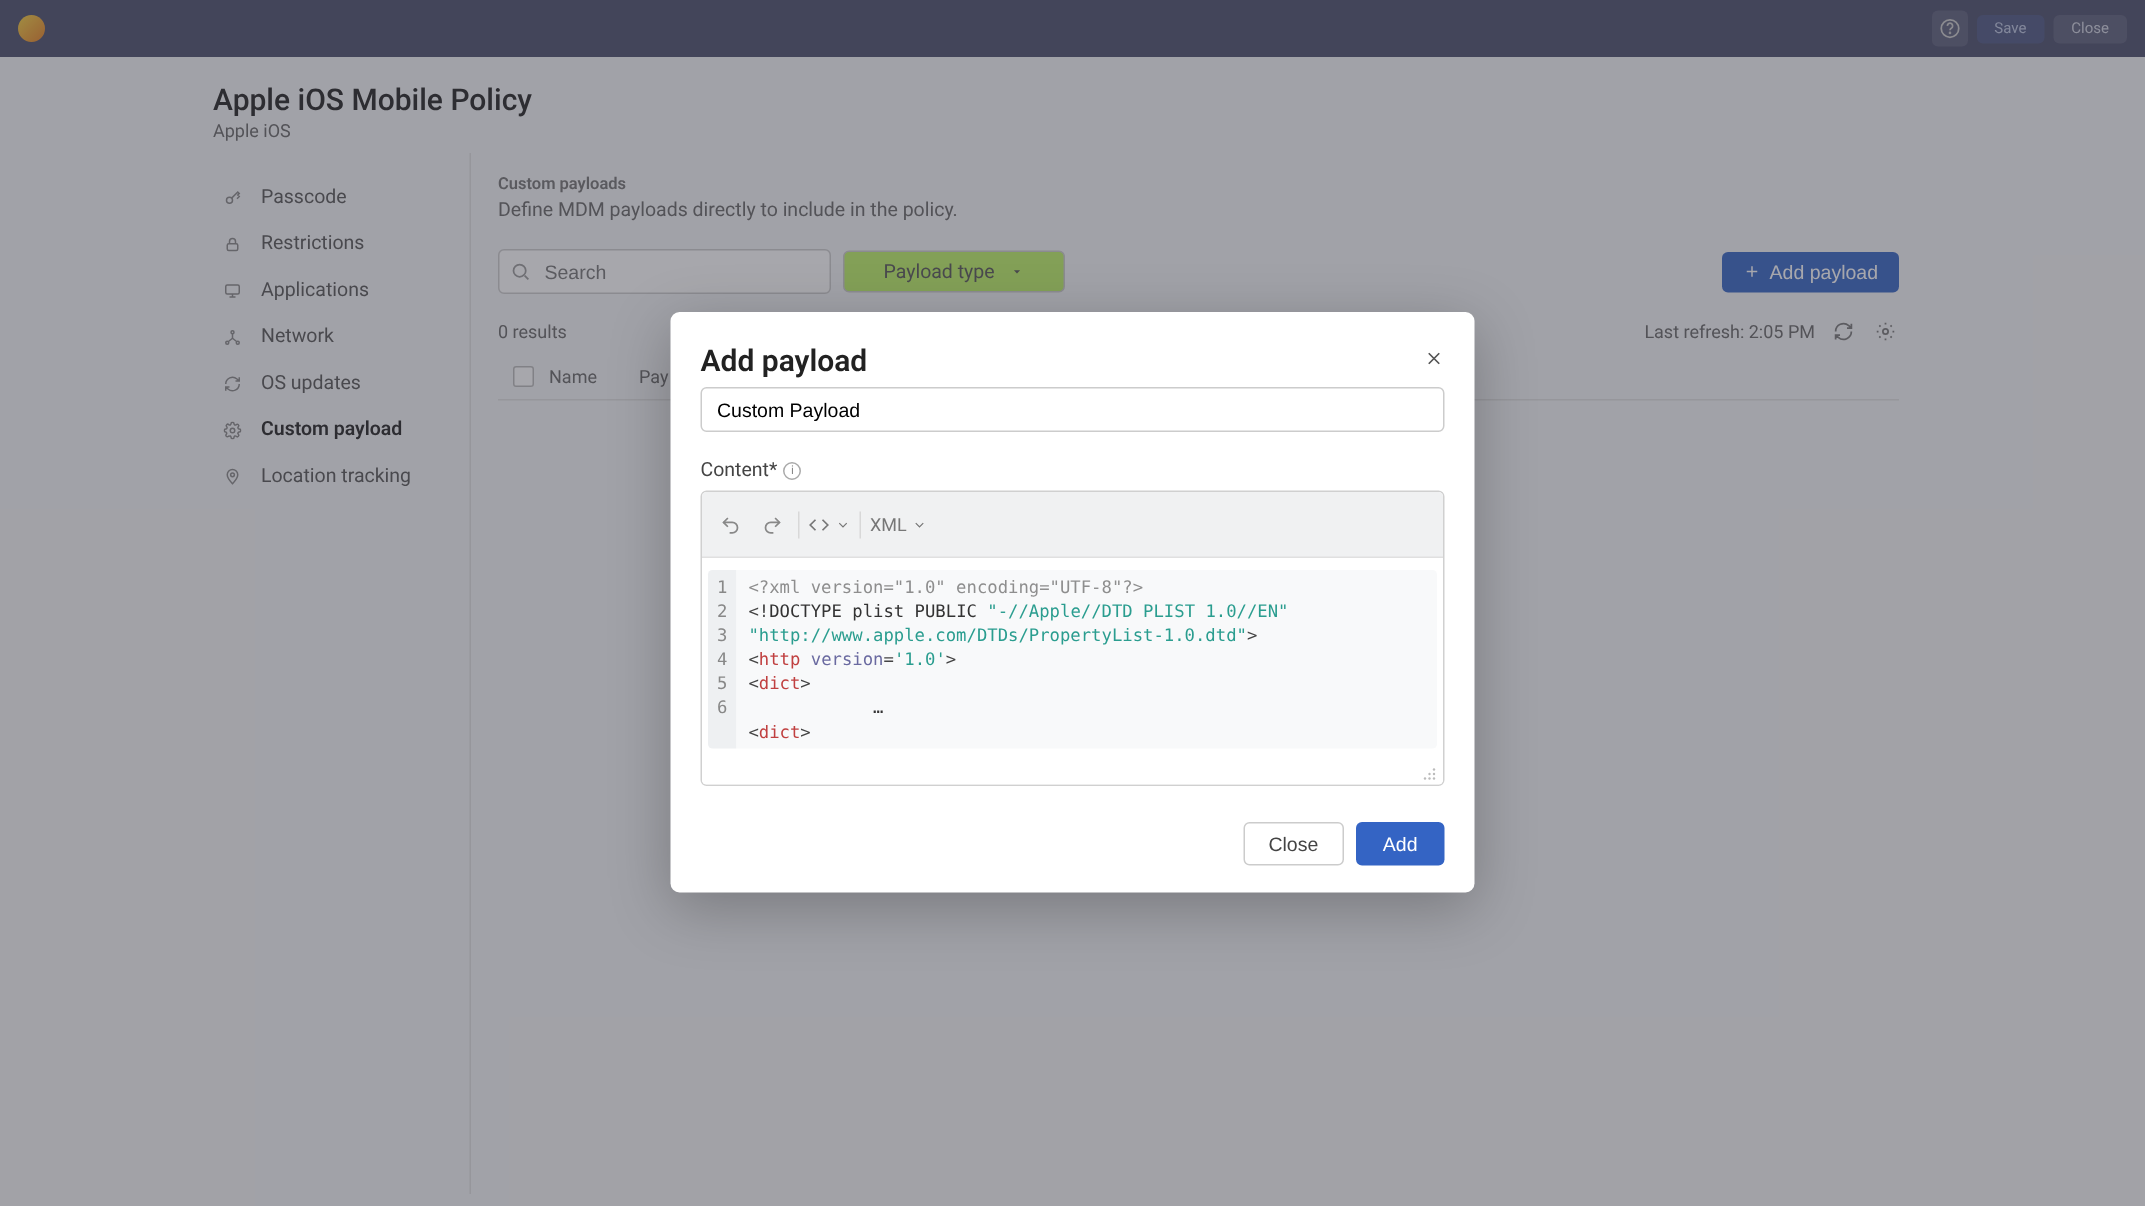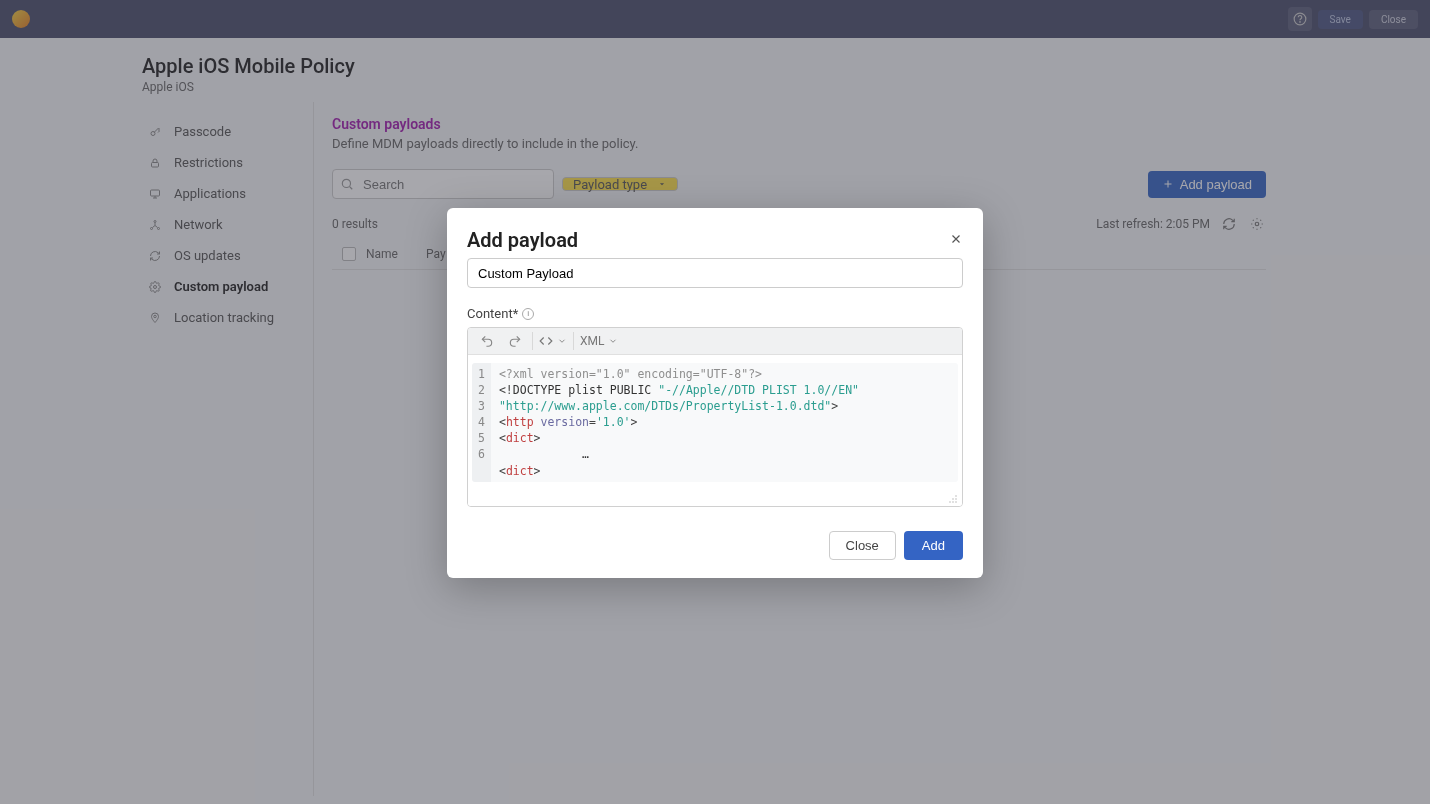--- a/index.html
+++ b/index.html
@@ -18,47 +18,47 @@
   .page-title { font-size: 20px; font-weight: 500; color: #222; }
   .page-subtitle { font-size: 12px; color: #666; margin-top: 2px; }
   
   .body-wrap { display: flex; padding-left: 142px; height: calc(100% - 110px); }
   .sidebar { width: 172px; padding-top: 14px; border-right: 1px solid #e0e0e0; }
   .side-item { display: flex; align-items: center; gap: 12px; padding: 8px 6px; font-size: 13px; color: #555; cursor:pointer; }
   .side-item.active { font-weight: 600; color: #222; }
   .side-icon { width: 14px; height: 14px; display:flex; align-items:center; justify-content:center; color:#888; }
   
   .main { flex: 1; padding: 14px 18px 0 18px; max-width: 970px; }
-  .section-title { font-size: 14px; font-weight: 600; color: #a21caf; }
+  .section-title { font-size: 11px; font-weight: 600; color: #737373; }
   .section-desc { font-size: 13px; color: #666; margin-top: 4px; }
   .controls-row { display: flex; align-items: center; gap: 8px; margin-top: 18px; }
   .search-box { position: relative; width: 222px; }
   .search-box input { width: 100%; height: 30px; border: 1px solid #ccc; border-radius: 4px; padding: 0 10px 0 30px; font-size: 13px; }
   .search-icon-pos { position: absolute; left: 8px; top: 7px; color: #999; }
-  .dropdown { height: 14px; border: 1px solid #ccc; border-radius: 4px; display:flex; align-items:center; gap:10px; padding:0 10px; font-size:13px; color:#555; background:#fde047; cursor:pointer; }
+  .dropdown { height: 28px; border: 1px solid #ccc; border-radius: 4px; display:flex; align-items:center; gap:10px; padding:0 26px; font-size:13px; color:#555; background:#bef264; cursor:pointer; }
   .spacer { flex: 1; }
   .btn-primary { background: #3464c4; color: #fff; border: none; border-radius: 4px; padding: 6px 14px; font-size: 13px; display:flex; align-items:center; gap:6px; cursor:pointer; }
   .results-row { display: flex; align-items:center; margin-top: 16px; font-size: 12px; color:#666; }
   .results-row .spacer { flex:1; }
   .icon-btn-sm { width:18px; height:18px; display:flex; align-items:center; justify-content:center; color:#777; margin-left:10px; cursor:pointer;}
   .table-head { display:flex; align-items:center; border-bottom:1px solid #e0e0e0; padding:8px 0; margin-top:6px; font-size:12px; color:#666; }
   .th-check { width:34px; padding-left:10px; }
   .checkbox { width:14px; height:14px; border:1px solid #bbb; border-radius:2px; background:#fff; }
   
   
   .overlay { position:absolute; inset:0; background:rgba(60,60,70,0.45); display:flex; align-items:flex-start; justify-content:center; padding-top:208px; }
   .modal { width: 536px; background:#fff; border-radius:6px; box-shadow:0 10px 40px rgba(0,0,0,0.25); padding: 20px 20px 18px 20px; }
   .modal-head { display:flex; align-items:center; justify-content:space-between; }
   .modal-title { font-size:20px; font-weight:600; color:#222; }
   .modal-close { cursor:pointer; color:#555; }
   .field-label { font-size:13px; color:#444; margin-top:18px; display:flex; align-items:center; gap:4px; }
   .text-input { width:100%; height:30px; border:1px solid #ccc; border-radius:4px; padding:0 10px; font-size:13px; margin-top:6px; }
   .info-icon { width:12px; height:12px; border:1px solid #aaa; border-radius:50%; font-size:8px; display:inline-flex; align-items:center; justify-content:center; color:#888; }
   .editor-wrap { border:1px solid #d0d0d0; border-radius:4px; margin-top:6px; overflow:hidden; }
-  .editor-toolbar { height:27px; background:#f0f1f2; display:flex; align-items:center; gap:6px; padding:0 8px; border-bottom:1px solid #e0e0e0; }
+  .editor-toolbar { height:44px; background:#f0f1f2; display:flex; align-items:center; gap:6px; padding:0 8px; border-bottom:1px solid #e0e0e0; }
   .tool-btn { width:22px; height:20px; display:flex; align-items:center; justify-content:center; color:#888; cursor:pointer; }
   .tool-divider { width:1px; height:18px; background:#d8d8d8; }
   .tool-label { font-size:12px; color:#777; display:flex; align-items:center; gap:4px; cursor:pointer; }
   .code-area { display:flex; font-family: ui-monospace, Menlo, Consolas, monospace; font-size:11.5px; background:#fff; min-height:140px; padding:8px 4px 24px 4px; position:relative;}
   .gutter { background:#eef0f2; color:#888; padding:3px 6px; text-align:right; line-height:1.4; border-radius:3px 0 0 3px; }
   .code { flex:1; padding:3px 8px; line-height:1.4; background:#f8f9fa; white-space:pre; overflow:hidden; border-radius:0 3px 3px 0;}
   .tok-meta { color:#8e8e8e; }
   .tok-punct { color:#444; }
   .tok-kw { color:#c04040; }
   .tok-str { color:#2a9d8f; }

